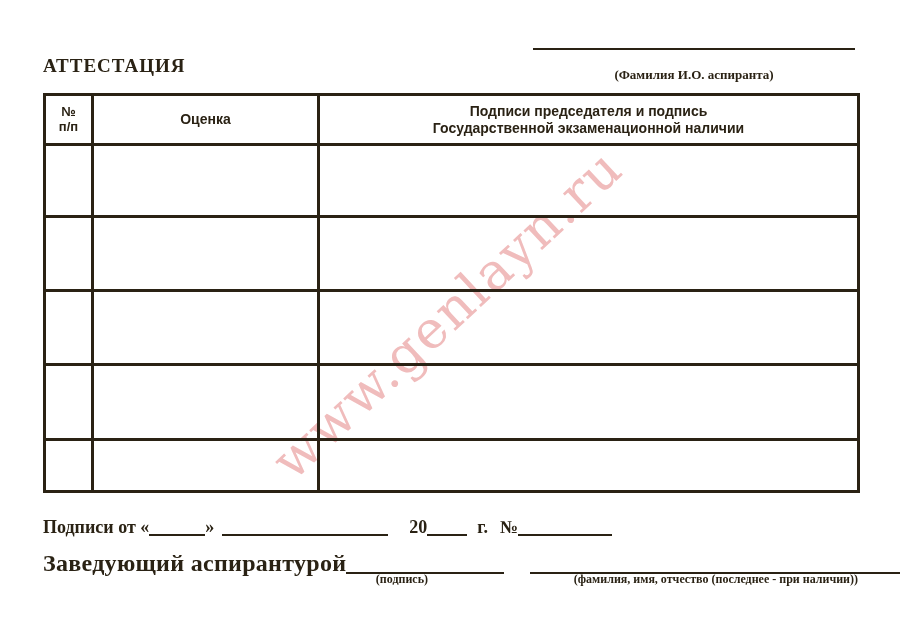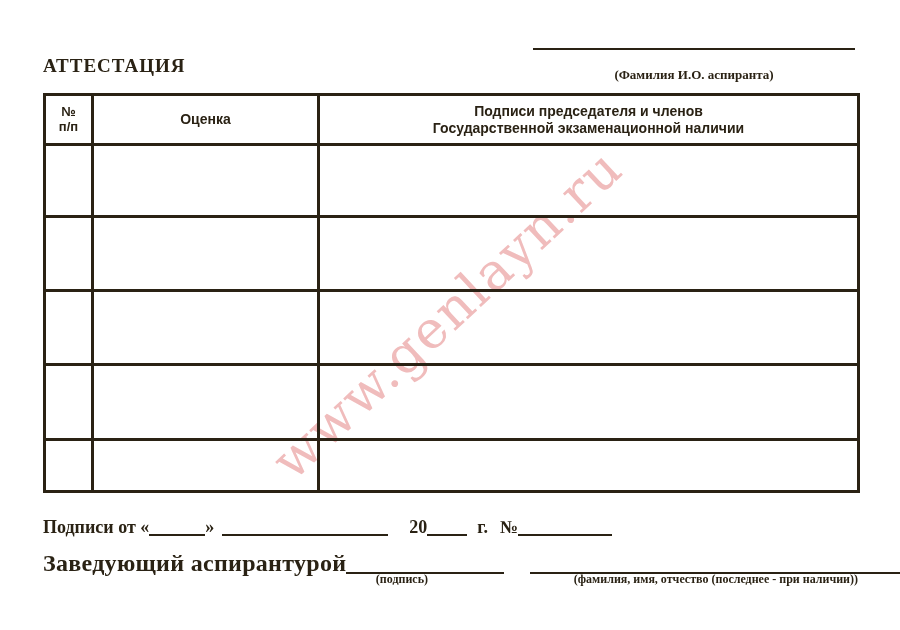--- a/index.html
+++ b/index.html
@@ -142,21 +142,21 @@
     <col style="width:540px">
   </colgroup>
   <thead>
     <tr>
       <th class="col-num">
         <div>№</div>
         <div>п/п</div>
       </th>
       <th>Оценка</th>
       <th>
-        <div>Подписи председателя и членов</div>
+        <div>Подписи председателя и подпись</div>
         <div>Государственной экзаменационной наличии</div>
       </th>
     </tr>
   </thead>
   <tbody>
       <tr>
         <td></td>
         <td></td>
         <td></td>
       </tr>

